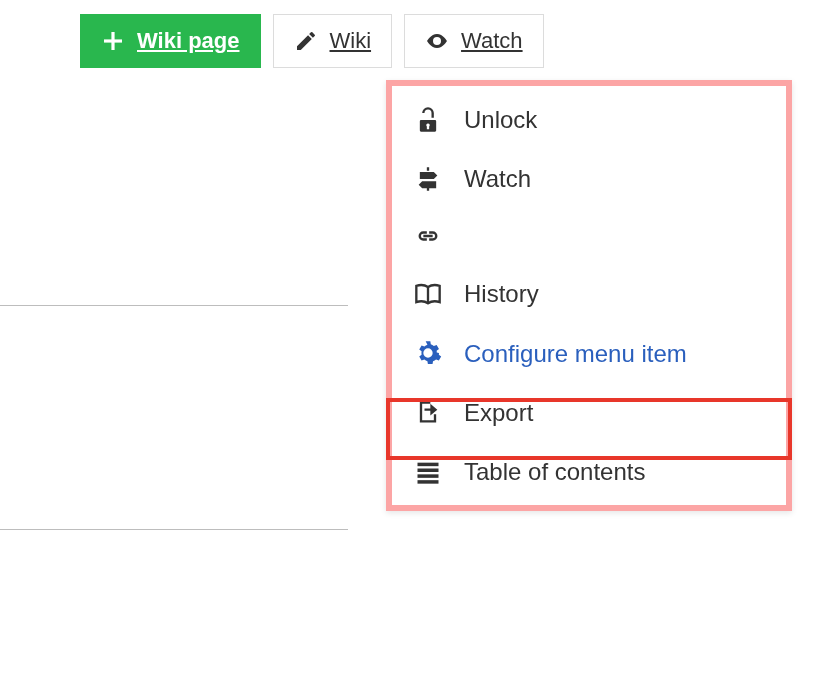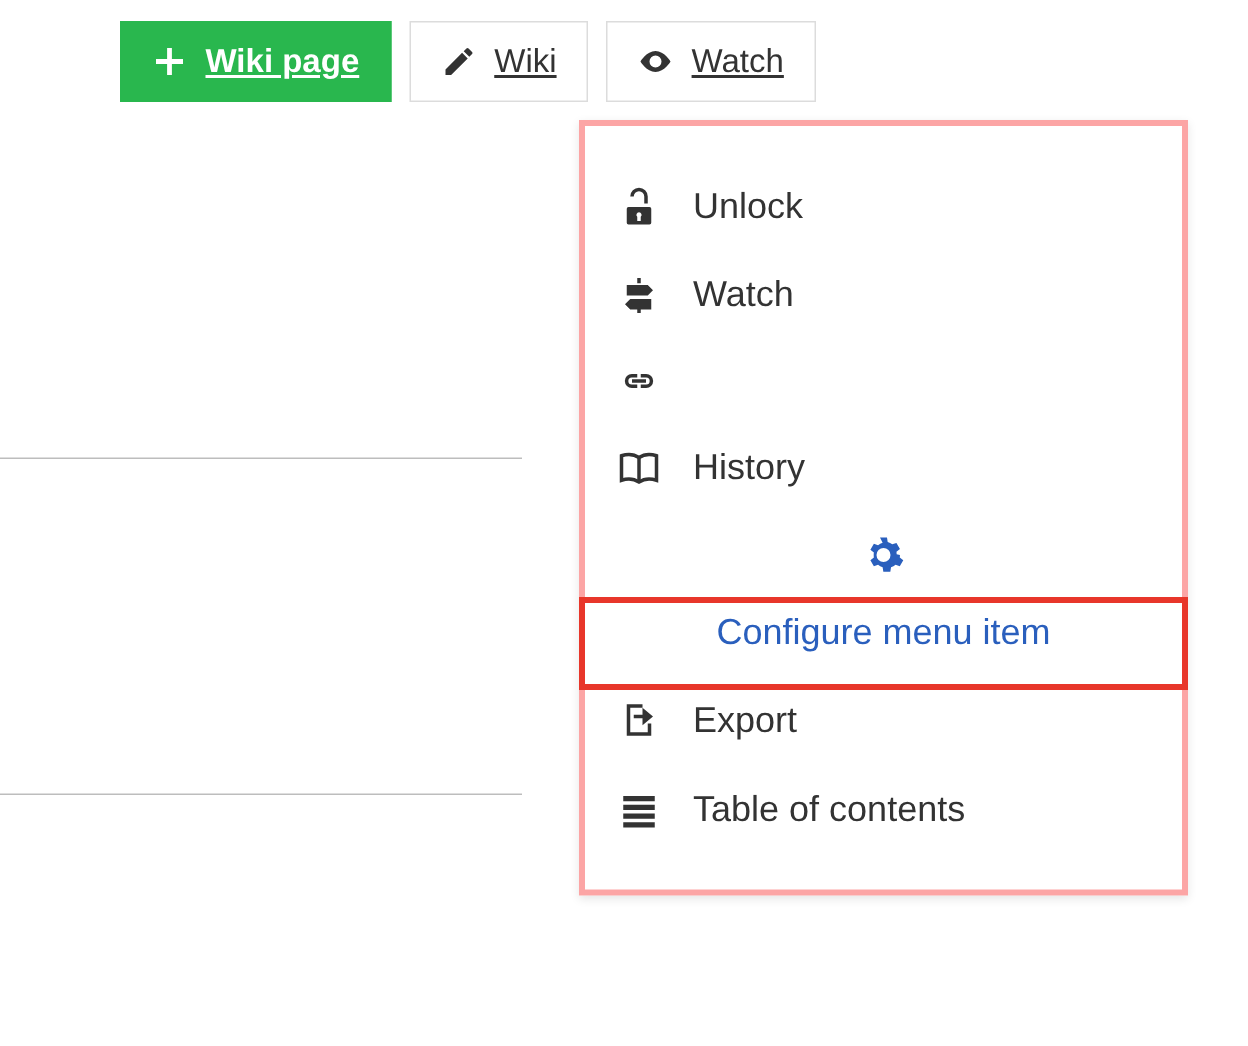--- a/index.html
+++ b/index.html
@@ -49,23 +49,23 @@
     }
     .btn .caret {
       margin-left: 6px;
     }
     .dropdown {
       position: absolute;
       top: 80px;
       left: 386px;
       width: 406px;
       background: #ffffff;
-      border: 4px solid #fca5a5;
+      border: 6px solid #fca5a5;
       box-shadow: 0 2px 6px rgba(0,0,0,0.1);
-      padding: 24px 0;
+      padding: 4px 0;
     }
     .menu-item {
       display: flex;
       align-items: center;
       gap: 22px;
       padding: 14px 22px;
       font-size: 24px;
       color: #333333;
       cursor: pointer;
       line-height: 1.3;
@@ -75,21 +75,20 @@
       height: 28px;
       display: inline-flex;
       align-items: center;
       justify-content: center;
       flex-shrink: 0;
       color: #333333;
     }
     .menu-item.highlighted {
       color: #2a5fbd;
       position: relative;
-      flex-direction: column;
     }
     .menu-item.highlighted .icon {
       color: #2a5fbd;
     }
     .highlight-box {
       position: absolute;
       border: 4px solid #e8362a;
       pointer-events: none;
       top: 398px;
       left: 386px;

